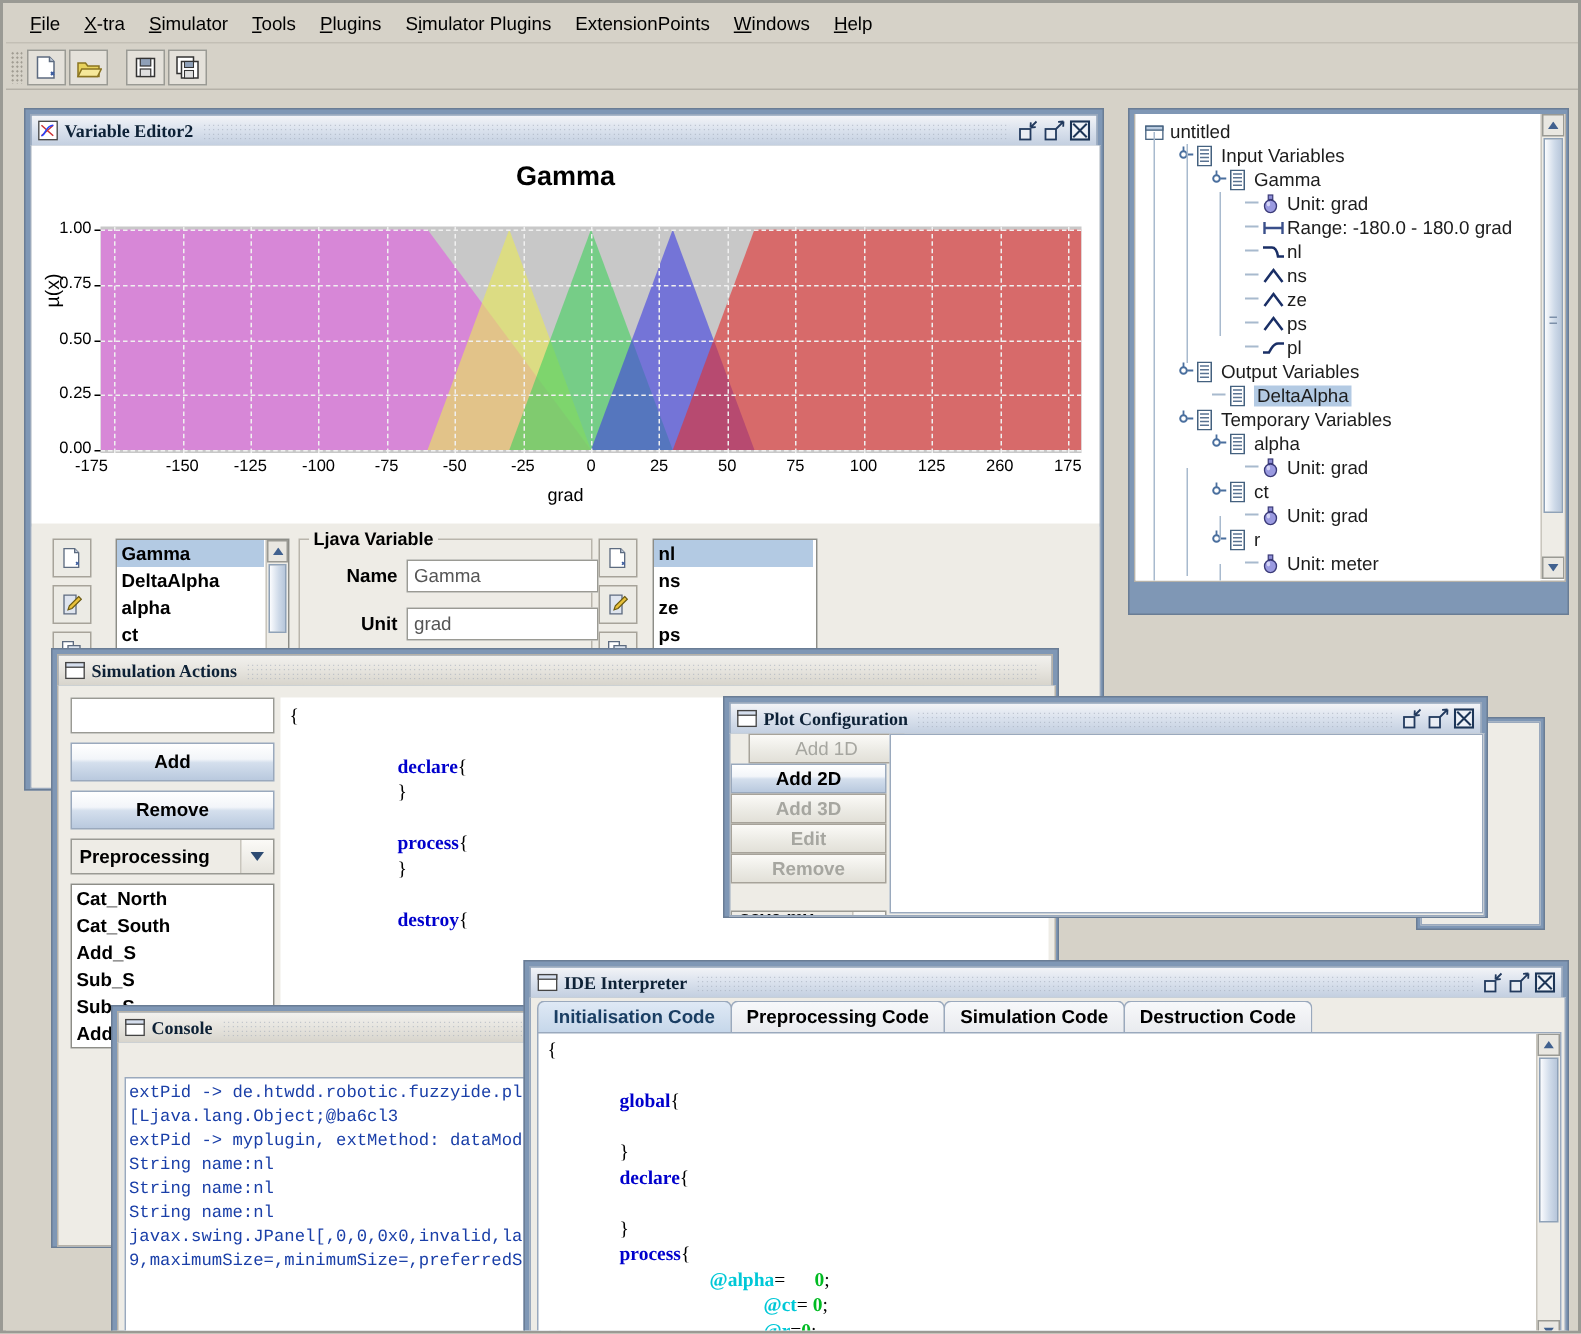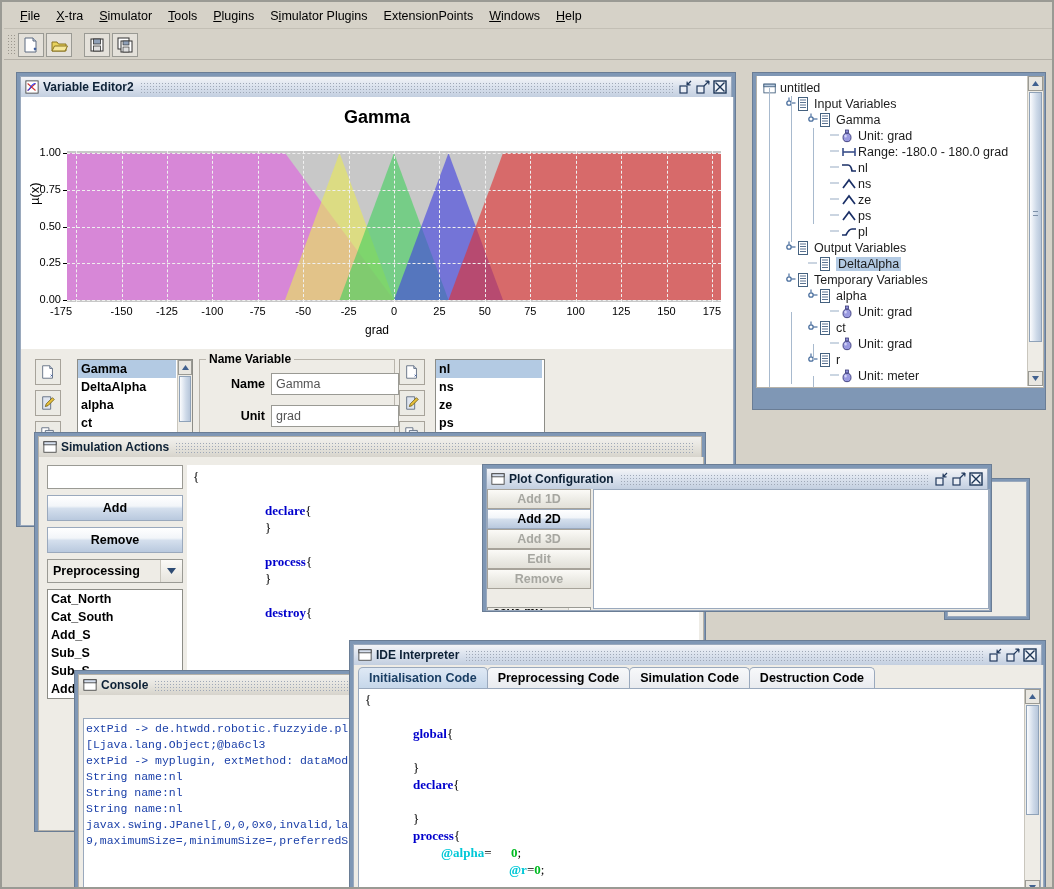--- a/index.html
+++ b/index.html
@@ -71,21 +71,21 @@
     background:linear-gradient(to bottom,#f3f4f7 0%,#dce3ee 45%,#c3cfe0 100%);
     border:1px solid #9aa9bd; border-bottom:none;
     padding:0 2px;
     position:relative;
   }
   .titlebar.inactive{
     background:linear-gradient(to bottom,#f2f1ee 0%,#e6e4de 50%,#d7d4cc 100%);
     border-color:#b6b2a9;
   }
   .tb-icon{ width:14px;height:14px;margin:0 4px 0 2px; flex:0 0 auto;}
-  .tb-title{ font-weight:bold; font-size:12px; color:#0d2136; white-space:nowrap; flex:0 0 auto;}
+  .tb-title{ font-weight:bold; font-size:12px; color:#0d2136; white-space:nowrap; flex:0 0 auto;font-family:Liberation Serif, serif;}
   .tb-filler{
     flex:1 1 auto; height:11px; margin:0 6px; min-width:4px;
     background-image:radial-gradient(circle, #9fa8b7 0.55px, transparent 0.6px);
     background-size:3px 3px;
   }
   .tb-btns{ display:flex; gap:3px; align-items:center; padding-right:2px; flex:0 0 auto;}
   .tb-ctl{ width:14px; height:14px; display:block; cursor:default;}
   .frame-body{
     background:#eeece6; border:1px solid #9aa9bd; border-top:none;
     position:relative; overflow:hidden;
@@ -395,21 +395,21 @@
               <div class="xtick" style="left: 171.333px;">-100</div>
               <div class="xtick" style="left: 216.75px;">-75</div>
               <div class="xtick" style="left: 262.167px;">-50</div>
               <div class="xtick" style="left: 307.583px;">-25</div>
               <div class="xtick" style="left: 353px;">0</div>
               <div class="xtick" style="left: 398.417px;">25</div>
               <div class="xtick" style="left: 443.833px;">50</div>
               <div class="xtick" style="left: 489.25px;">75</div>
               <div class="xtick" style="left: 534.667px;">100</div>
               <div class="xtick" style="left: 580.083px;">125</div>
-              <div class="xtick" style="left: 625.5px;">150</div>
+              <div class="xtick" style="left: 625.5px;">260</div>
               <div class="xtick" style="left: 670.917px;">175</div>
             </div>
         </div>
 
         <div id="ve-lower">
 
           <div class="btncol" style="left:14px; top:8px;">
             <div class="sq-btn">
               <svg width="16" height="16" viewBox="0 0 18 18">
                 <path d="M3 2 h8 l3 3 v11 h-11 z" fill="#fff" stroke="#5d6b80" stroke-width="1"></path>
@@ -443,21 +443,21 @@
               <div class="arrow">
                 <svg width="7" height="5" viewBox="0 0 7 5">
                     <path d="M3.5 0 L7 5 L0 5 Z" fill="#41618f"></path>
                   </svg>
               </div>
               <div class="thumb" style="top:16px; height:46px;"></div>
             </div>
           </div>
 
           <div class="groupbox" style="left:178px; top:8px; width:196px; height:110px;">
-            <span class="gtitle">Name Variable</span>
+            <span class="gtitle">Ljava Variable</span>
           </div>
           <div id="ve-fields">
               <div class="fieldrow" style="left: 182px; top: 22px;">
                 <div class="flabel">Name</div>
                 <input class="ftext" readonly="" value="Gamma" style="">
               </div>
               <div class="fieldrow" style="left: 182px; top: 54px;">
                 <div class="flabel">Unit</div>
                 <input class="ftext" readonly="" value="grad" style="">
               </div>
@@ -833,21 +833,21 @@
             <path d="M8 6 L13 1 M13 1 l-3.6 0.2 M13 1 l-0.2 3.5" stroke="#223a5e" stroke-width="1.2" fill="none"></path>
           </svg>
           <svg class="tb-ctl" viewBox="0 0 14 14">
             <rect x="1" y="1" width="12" height="12" fill="#eef2f8" stroke="#1c3557" stroke-width="1.4"></rect>
             <path d="M2.5 2.5 L11.5 11.5 M11.5 2.5 L2.5 11.5" stroke="#1c3557" stroke-width="1.4"></path>
           </svg>
         </span>
       </div>
       <div class="frame-body">
         <div id="plotcfg-buttons">
-            <div class="btn-flat disabled" style="position: absolute; left: 0px; top: 0px; width: 104px; height: 20px; font-weight: bold;">Add 1D</div>
+            <div class="btn-flat disabled" style="position: absolute; left: 12px; top: 0px; width: 104px; height: 20px; font-weight: normal;">Add 1D</div>
             <div class="btn3d" style="position: absolute; left: 0px; top: 20px; width: 104px; height: 20px; font-weight: bold;">Add 2D</div>
             <div class="btn-flat disabled" style="position: absolute; left: 0px; top: 40px; width: 104px; height: 20px; font-weight: bold;">Add 3D</div>
             <div class="btn-flat disabled" style="position: absolute; left: 0px; top: 60px; width: 104px; height: 20px; font-weight: bold;">Edit</div>
             <div class="btn-flat disabled" style="position: absolute; left: 0px; top: 80px; width: 104px; height: 20px; font-weight: bold;">Remove</div>
           </div>
         <div class="combo" style="left:0px;top:118px;width:104px;height:24px;">
           <span class="cval">save my cpu</span>
           <span class="carrow">
             
           </span>
@@ -916,21 +916,22 @@
           <div id="ide-code-lines" style="position:absolute;left:0;top:2px;">
               <div class="code-line" style="position: static; padding-left: 6px; height: 17px; line-height: 17px;"><span class="brace">{</span></div>
               <div class="code-line" style="position: static; padding-left: 6px; height: 17px; line-height: 17px;">&nbsp;</div>
               <div class="code-line" style="position: static; padding-left: 54px; height: 17px; line-height: 17px;"><span class="kw">global</span><span class="brace">{</span></div>
               <div class="code-line" style="position: static; padding-left: 6px; height: 17px; line-height: 17px;">&nbsp;</div>
               <div class="code-line" style="position: static; padding-left: 54px; height: 17px; line-height: 17px;"><span class="brace">}</span></div>
               <div class="code-line" style="position: static; padding-left: 54px; height: 17px; line-height: 17px;"><span class="kw">declare</span><span class="brace">{</span></div>
               <div class="code-line" style="position: static; padding-left: 6px; height: 17px; line-height: 17px;">&nbsp;</div>
               <div class="code-line" style="position: static; padding-left: 54px; height: 17px; line-height: 17px;"><span class="brace">}</span></div>
               <div class="code-line" style="position: static; padding-left: 54px; height: 17px; line-height: 17px;"><span class="kw">process</span><span class="brace">{</span></div>
-              <div class="code-line" style="position: static; padding-left: 82px; height: 17px; line-height: 17px;"><span class="cyan">@alpha</span><span class="brace">=&nbsp;&nbsp;&nbsp;&nbsp;&nbsp;&nbsp;</span><span class="grn">0</span><span class="brace">;</span></div>
+              <div class="code-line" style="position: static; padding-left: 114px; height: 17px; line-height: 17px;"><span class="cyan">@alpha</span><span class="brace">=&nbsp;&nbsp;&nbsp;&nbsp;&nbsp;&nbsp;</span><span class="grn">0</span><span class="brace">;</span></div>
+              <div class="code-line" style="position: static; padding-left: 150px; height: 17px; line-height: 17px;"><span class="cyan">@ct</span><span class="brace">=&nbsp;</span><span class="grn">0</span><span class="brace">;</span></div>
               <div class="code-line" style="position: static; padding-left: 150px; height: 17px; line-height: 17px;"><span class="cyan">@r</span><span class="brace">=</span><span class="grn">0</span><span class="brace">;</span></div>
             </div>
           <div style="position:absolute;right:0;top:0;width:16px;bottom:0;background:#eeece6;border-left:1px solid #c9c6bd;">
             <div style="height:15px;border:1px solid #9a9a94;background:#e9e7e1;display:flex;align-items:center;justify-content:center;">
               <svg width="7" height="5" viewBox="0 0 7 5">
                   <path d="M3.5 0 L7 5 L0 5 Z" fill="#41618f"></path>
                 </svg>
             </div>
             <div style="position:absolute;left:1px;right:1px;top:16px;height:110px;border:1px solid #8fa2b8;background:linear-gradient(to right,#fbfcfe,#cdd9e8 60%,#b7c6da);"></div>
             <div style="position:absolute;bottom:0;left:0;right:0;height:15px;border:1px solid #9a9a94;background:#e9e7e1;display:flex;align-items:center;justify-content:center;">

